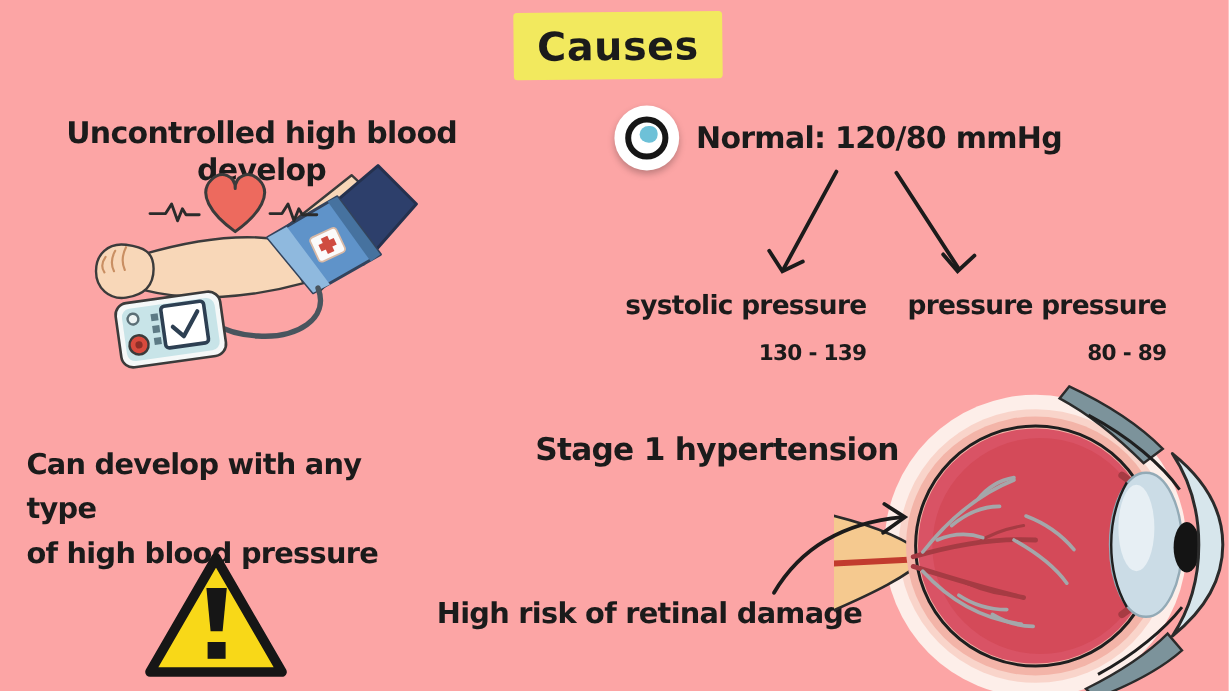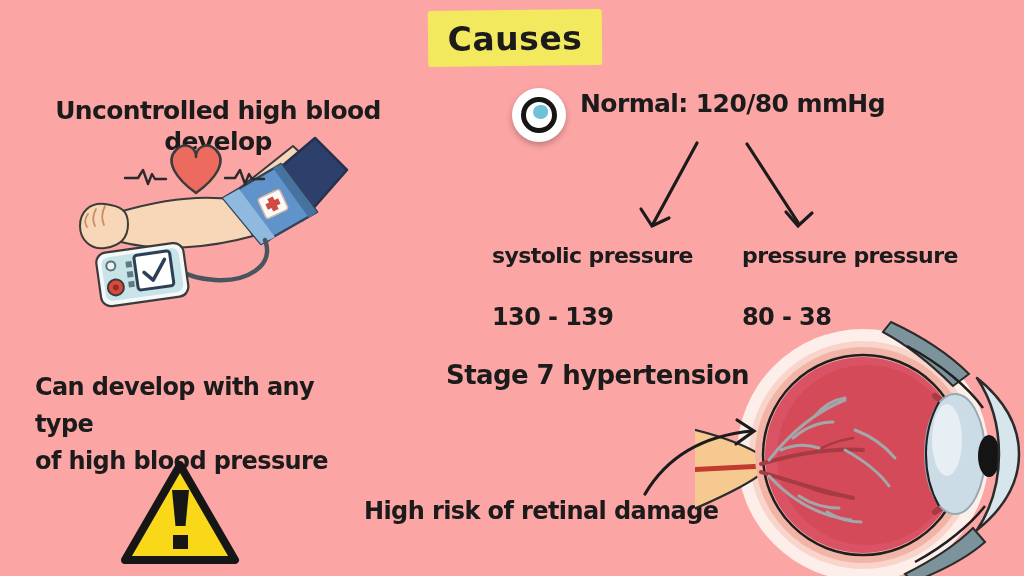--- a/index.html
+++ b/index.html
@@ -10,33 +10,33 @@
   }
   .abs{position:absolute;}
   .txt{font-weight:bold;color:#1b1b1b;letter-spacing:-0.6px;line-height:1.25;}
   .title-badge{
     left:428px;top:10px;width:174px;height:56px;background:#f2e95e;
     display:flex;align-items:center;justify-content:center;
     transform:rotate(-0.6deg);border-radius:3px;
   }
   .title-badge span{font-size:33px;font-weight:bold;letter-spacing:0.5px;}
   .heading-left{left:10px;top:95px;width:416px;font-size:25px;text-align:center;}
-  .normal-row{left:512px;top:88px;display:flex;gap:14px;}
+  .normal-row{left:512px;top:88px;display:flex;align-items:center;gap:14px;}
   .normal-row .lbl{font-size:25px;}
   .eye-badge{width:54px;height:54px;border-radius:50%;background:#fff;
     box-shadow:0 3px 6px rgba(0,0,0,.25);display:flex;align-items:center;justify-content:center;}
   .eye-ring{width:36px;height:36px;border-radius:50%;border:5px solid #161616;background:#fff;position:relative;box-sizing:border-box;}
   .eye-blob{position:absolute;width:15px;height:14px;background:#6ec1d8;border-radius:60% 50% 55% 60%;left:7px;top:3px;}
-  .bp-col{width:230px;text-align:left;}
+  .bp-col{width:230px;text-align:right;}
   .bp-col .lbl{font-size:22px;}
-  .bp-col .rng{font-size:24px;margin-top:32px;}
+  .bp-col .rng{font-size:18px;margin-top:14px;}
   .systolic{left:492px;top:242px;}
   .diastolic{left:742px;top:242px;}
   .stage{left:446px;top:359px;font-size:26px;}
-  .note{left:35px;top:369px;width:330px;font-size:24px;line-height:37px;}
+  .note{left:22px;top:369px;width:330px;font-size:24px;line-height:37px;}
   .risk{left:364px;top:496px;font-size:24px;text-align:right;}
   svg{display:block;}
   .overlay{left:0;top:0;pointer-events:none;}
 </style>
 </head>
 <body>
 
 <div class="canvas">
 
   <div class="abs title-badge">
@@ -93,24 +93,24 @@
     </div>
     <div class="txt lbl">Normal: 120/80 mmHg</div>
   </div>
 
   <div class="abs txt bp-col systolic">
     <div class="lbl">systolic pressure</div>
     <div class="rng">130 - 139</div>
   </div>
   <div class="abs txt bp-col diastolic">
     <div class="lbl">pressure pressure</div>
-    <div class="rng">80 - 38</div>
+    <div class="rng">80 - 89</div>
   </div>
 
-  <div class="abs txt stage">Stage 7 hypertension</div>
+  <div class="abs txt stage">Stage 1 hypertension</div>
 
   <div class="abs txt note">
     <div>Can develop with any type</div>
     <div>of high blood pressure</div>
   </div>
 
   <svg class="abs" style="left:112px;top:456px;" width="136" height="118" viewBox="0 0 136 118">
     <path d="M68 9 L123 104 L13 104 Z" fill="#f8d818" stroke="#161616" stroke-width="8" stroke-linejoin="round"></path>
     <path d="M60 34 h17 l-3.5 36 h-10 Z" fill="#161616"></path>
     <rect x="61" y="79" width="15" height="14" fill="#161616"></rect>

